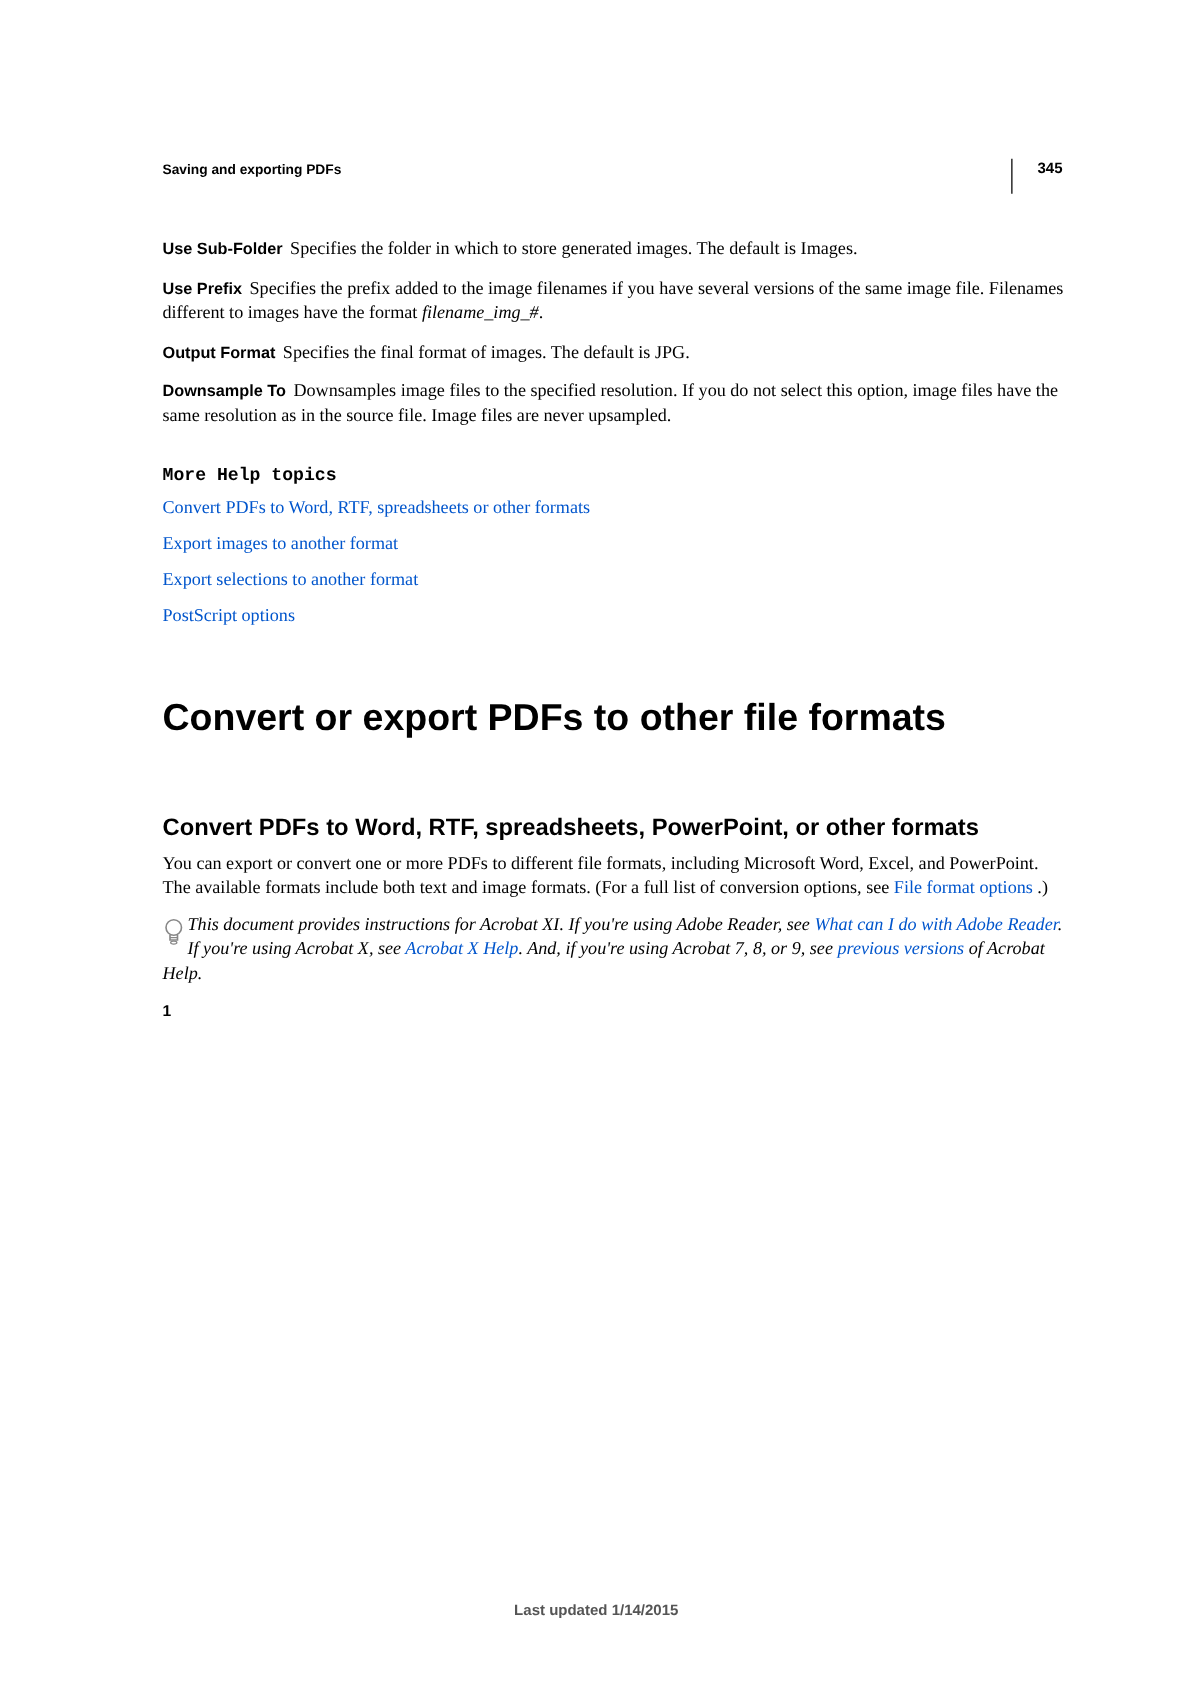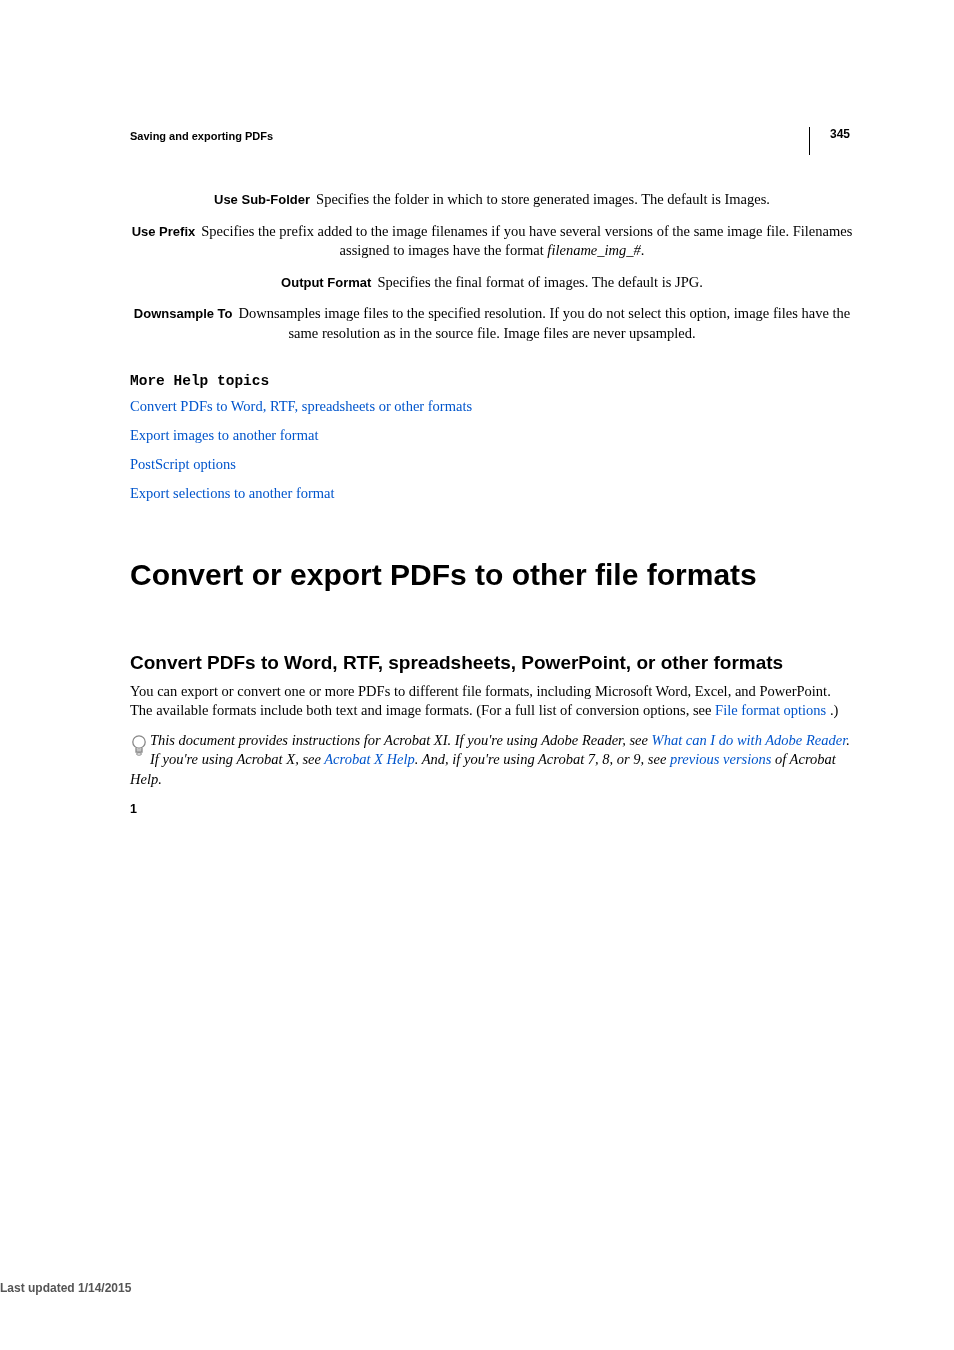--- a/index.html
+++ b/index.html
@@ -30,21 +30,20 @@
   .section-header {
     font-family: "Myriad Pro", Arial, Helvetica, sans-serif;
     font-weight: bold;
     font-size: 11px;
     margin-bottom: 48px;
   }
   .option-block {
     font-size: 14.5px;
     line-height: 1.35;
     margin-bottom: 12px;
-    text-align: center;
   }
   .option-label {
     font-family: "Myriad Pro", Arial, Helvetica, sans-serif;
     font-weight: bold;
     font-size: 13px;
     margin-right: 6px;
   }
   .italic {
     font-style: italic;
     margin-top: 16px;
@@ -121,55 +120,56 @@
     font-size: 12.5px;
     width: 18px;
     flex-shrink: 0;
     padding-top: 1px;
   }
   .footer {
     position: absolute;
     bottom: 55px;
     left: 0;
     right: 0;
+    text-align: center;
     font-family: "Myriad Pro", Arial, Helvetica, sans-serif;
     font-weight: bold;
     font-size: 12px;
     color: #555;
   }
 </style>
 </head>
 <body>
 
 <div class="page">
   <div class="page-number">345</div>
 
   <div class="section-header">Saving and exporting PDFs</div>
 
   <div class="option-block">
     <span class="option-label">Use Sub-Folder</span><span>Specifies the folder in which to store generated images. The default is Images.</span>
   </div>
 
   <div class="option-block">
-    <span class="option-label">Use Prefix</span><span>Specifies the prefix added to the image filenames if you have several versions of the same image file. Filenames assigned to images have the format </span><span class="italic">filename_img_#</span><span>.</span>
+    <span class="option-label">Use Prefix</span><span>Specifies the prefix added to the image filenames if you have several versions of the same image file. Filenames different to images have the format </span><span class="italic">filename_img_#</span><span>.</span>
   </div>
 
   <div class="option-block">
     <span class="option-label">Output Format</span><span>Specifies the final format of images. The default is JPG.</span>
   </div>
 
   <div class="option-block">
     <span class="option-label">Downsample To</span><span>Downsamples image files to the specified resolution. If you do not select this option, image files have the same resolution as in the source file. Image files are never upsampled.</span>
   </div>
 
   <div class="more-help-heading">More Help topics</div>
   <a class="link">Convert PDFs to Word, RTF, spreadsheets or other formats</a>
   <a class="link">Export images to another format</a>
+  <a class="link">Export selections to another format</a>
   <a class="link">PostScript options</a>
-  <a class="link">Export selections to another format</a>
 
   <div class="h1-title">Convert or export PDFs to other file formats</div>
 
   <div class="h2-title">Convert PDFs to Word, RTF, spreadsheets, PowerPoint, or other formats</div>
 
   <div class="body-text">
     <span>You can export or convert one or more PDFs to different file formats, including Microsoft Word, Excel, and PowerPoint. The available formats include both text and image formats. (For a full list of conversion options, see </span><a class="inline-link">File format options </a><span>.)</span>
   </div>
 
 

